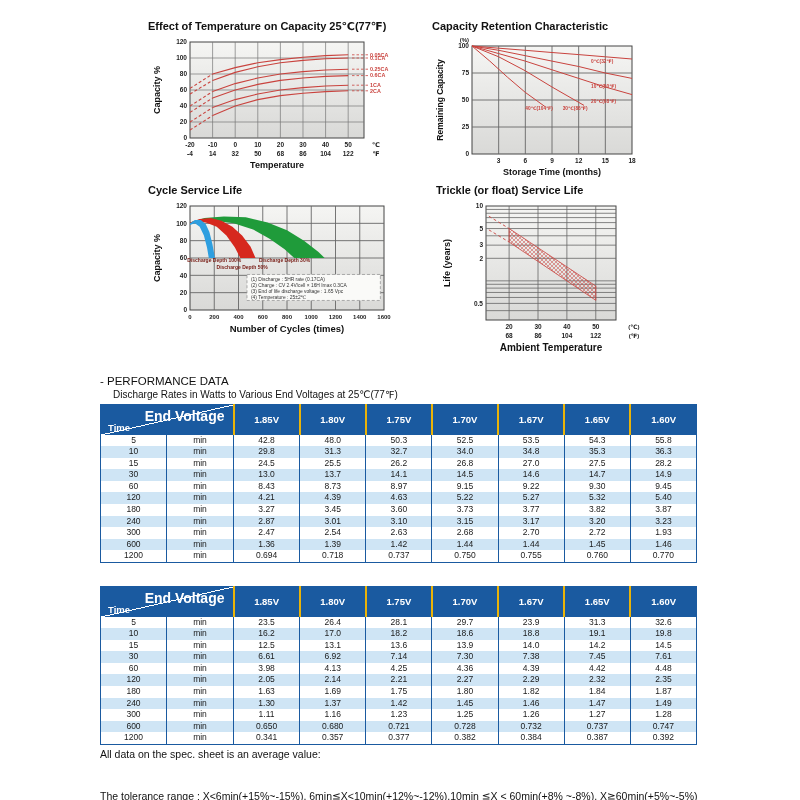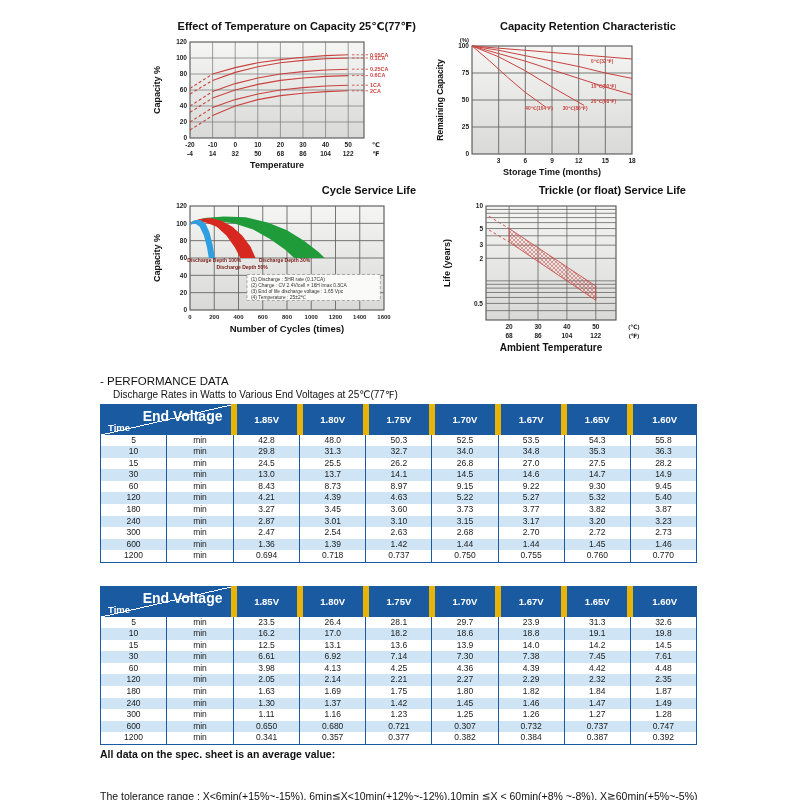--- a/index.html
+++ b/index.html
@@ -1,41 +1,41 @@
 <!DOCTYPE html>
 <html style="--hdr: #1a5aa0; --alt: #cfe5f5;"><head>
 <meta charset="utf-8">
 <style>
   *{margin:0;padding:0;box-sizing:border-box}
   html,body{width:800px;height:800px;background:#fff;
     font-family:"Liberation Sans","DejaVu Sans",sans-serif;color:#111;overflow:hidden}
   .page{position:relative;width:800px;height:800px;background:#fff}
   .chart{position:absolute}
-  .chart-title{font-size:11px;font-weight:bold;text-align:right;color:#111;height:14px;white-space:nowrap}
+  .chart-title{font-size:11px;font-weight:bold;text-align:left;color:#111;height:14px;white-space:nowrap}
   svg{display:block}
   svg text{font-family:"Liberation Sans","DejaVu Sans",sans-serif}
   .heading{position:absolute;font-weight:normal;white-space:nowrap}
   .perf-head{font-size:11.5px}
   .sub-head{font-size:10px}
   table.data-table{position:absolute;border-collapse:collapse;width:597px;table-layout:fixed;
     border:1px solid var(--hdr,#1a5aa0)}
   .data-table th{background:var(--hdr,#1a5aa0);color:#fff;font-size:9.5px;font-weight:bold;
-    height:30px;padding:0;border-left:6px solid #eab308}
+    height:30px;padding:0;border-left:2px solid #eab308}
   .data-table th:first-child{border-left:none}
   .data-table td{font-size:8.5px;color:#1a1a1a;text-align:center;height:11.6px;line-height:11.6px;
     padding:0;border-left:1px solid var(--hdr,#1a5aa0);white-space:nowrap}
   .data-table td:first-child{border-left:none}
   .data-table tr.alt{background:var(--alt,#cfe5f5)}
   th.corner{position:relative}
   th.corner .diag{position:absolute;inset:0;
     background:linear-gradient(to bottom right,transparent 49.2%,#fff 49.2%,#fff 50.8%,transparent 50.8%)}
   th.corner .corner-top{position:absolute;top:3px;right:8px;font-size:14px}
   th.corner .corner-bottom{position:absolute;bottom:2px;left:7px;font-size:9.5px}
   .footer-line{position:absolute;font-size:10.5px;white-space:nowrap}
-  .footer-line.b{font-weight:bold}
+  .footer-line.b{font-weight:normal}
 </style>
 </head>
 <body>
 
 <div class="page">
 
   <svg width="0" height="0">
     <defs>
       <linearGradient id="gradbg" x1="0" y1="0" x2="0" y2="1">
         <stop offset="0" stop-color="#f5f5f3"></stop>
@@ -372,21 +372,21 @@
         </tr>
         <tr>
           <td>300</td>
           <td>min</td>
           <td>2.47</td>
           <td>2.54</td>
           <td>2.63</td>
           <td>2.68</td>
           <td>2.70</td>
           <td>2.72</td>
-          <td>2.73</td>
+          <td>1.93</td>
         </tr>
         <tr class="alt">
           <td>600</td>
           <td>min</td>
           <td>1.36</td>
           <td>1.39</td>
           <td>1.42</td>
           <td>1.44</td>
           <td>1.44</td>
           <td>1.45</td>
@@ -534,21 +534,21 @@
           <td>1.26</td>
           <td>1.27</td>
           <td>1.28</td>
         </tr>
         <tr class="alt">
           <td>600</td>
           <td>min</td>
           <td>0.650</td>
           <td>0.680</td>
           <td>0.721</td>
-          <td>0.307</td>
+          <td>0.728</td>
           <td>0.732</td>
           <td>0.737</td>
           <td>0.747</td>
         </tr>
         <tr>
           <td>1200</td>
           <td>min</td>
           <td>0.341</td>
           <td>0.357</td>
           <td>0.377</td>

